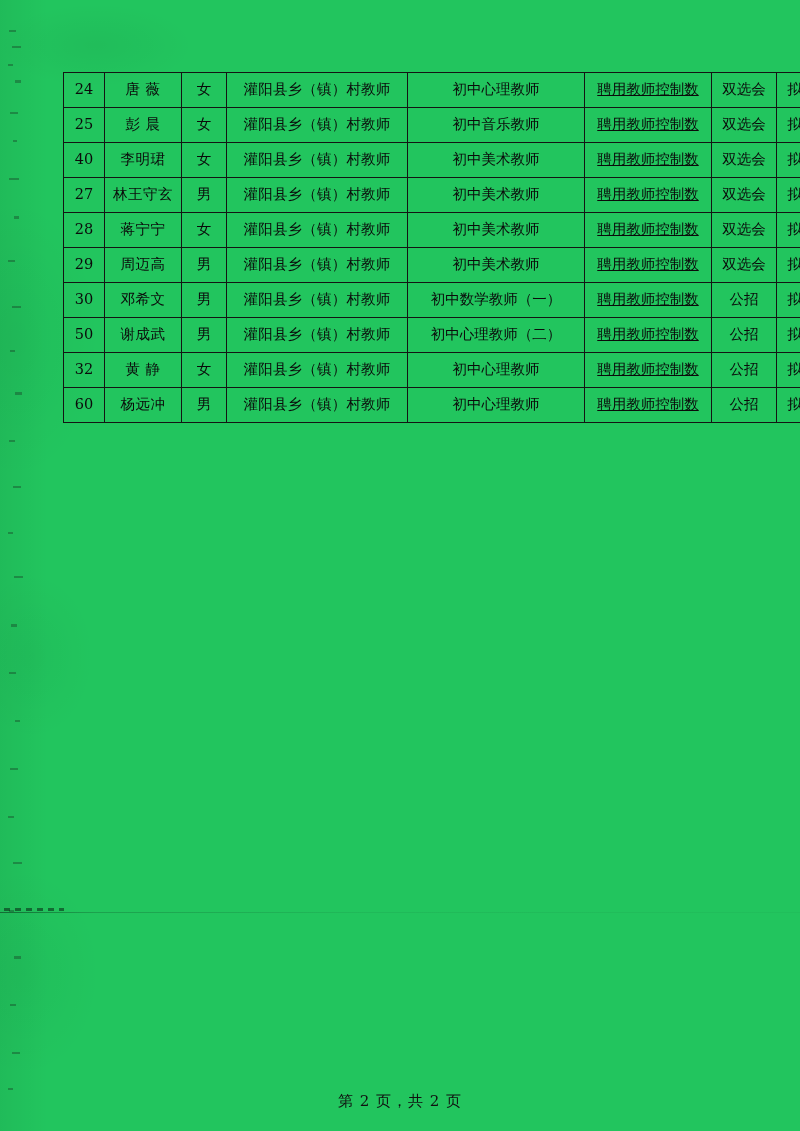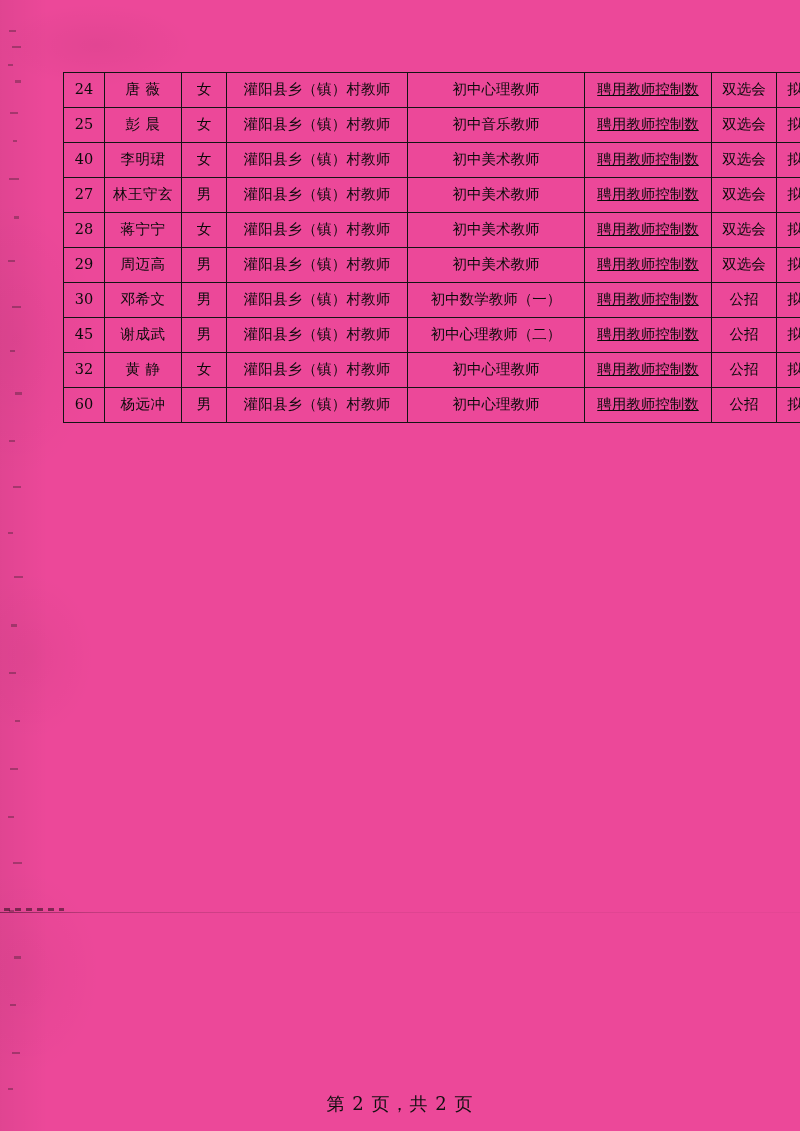--- a/index.html
+++ b/index.html
@@ -13,21 +13,21 @@
     position: relative;
     font-family: "DejaVu Serif", "Liberation Serif", serif;
     color: #0b0b0b;
     overflow: hidden;
   }
 
   
   .page {
     position: absolute;
     inset: 0;
-    background: #ec4899;
+    background: #22c55e;
   }
   .scan-noise {
     position: absolute;
     inset: 0;
     pointer-events: none;
     background:
       radial-gradient(ellipse 140px 60px at 12% 4%, rgba(0,0,0,0.045), rgba(0,0,0,0) 70%),
       radial-gradient(ellipse 120px 200px at 2% 30%, rgba(0,0,0,0.04), rgba(0,0,0,0) 70%),
       radial-gradient(ellipse 90px 120px at 4% 58%, rgba(0,0,0,0.035), rgba(0,0,0,0) 70%),
       radial-gradient(ellipse 110px 150px at 3% 86%, rgba(0,0,0,0.035), rgba(0,0,0,0) 70%),
@@ -93,21 +93,21 @@
   td.c-method  { width: 60px; font-size: 13.5px; margin-top: 40px; }
   td.c-result  { width: 60px; font-size: 13.5px; }
 
   
   .footer {
     position: absolute;
     left: 0;
     top: 1092px;
     width: 800px;
     text-align: center;
-    font-size: 18px;
+    font-size: 15px;
     letter-spacing: 1px;
     font-family: "DejaVu Serif", "Liberation Serif", serif;
     color: #101010;
   }
 </style>
 </head>
 <body>
 
 <div class="page">
 
@@ -223,21 +223,21 @@
           <td class="c-name">邓希文</td>
           <td class="c-gender">男</td>
           <td class="c-unit">灌阳县乡（镇）村教师</td>
           <td class="c-post">初中数学教师（一）</td>
           <td class="c-nature">聘用教师控制数</td>
           <td class="c-method">公招</td>
           <td class="c-result">拟聘用</td>
         </tr>
 
         <tr>
-          <td class="c-no">45</td>
+          <td class="c-no">50</td>
           <td class="c-name">谢成武</td>
           <td class="c-gender">男</td>
           <td class="c-unit">灌阳县乡（镇）村教师</td>
           <td class="c-post">初中心理教师（二）</td>
           <td class="c-nature">聘用教师控制数</td>
           <td class="c-method">公招</td>
           <td class="c-result">拟聘用</td>
         </tr>
 
         <tr>

